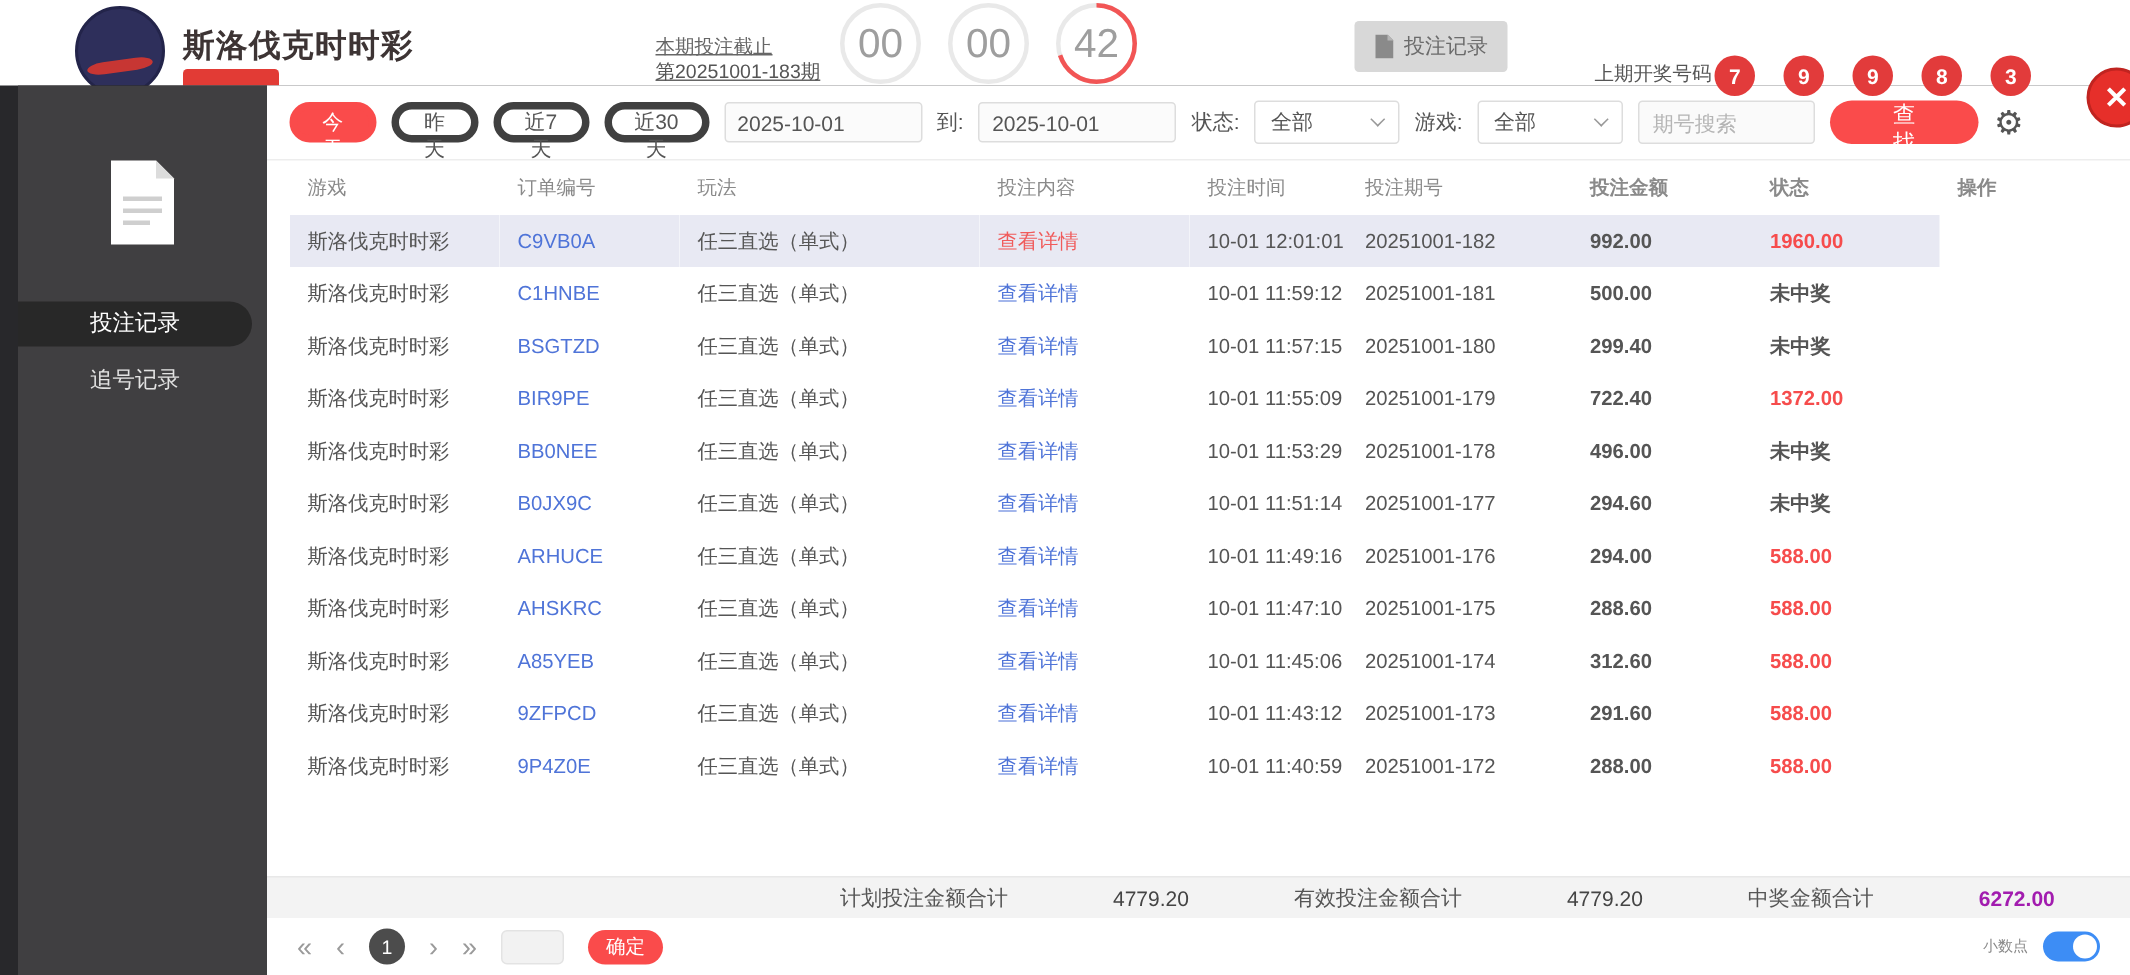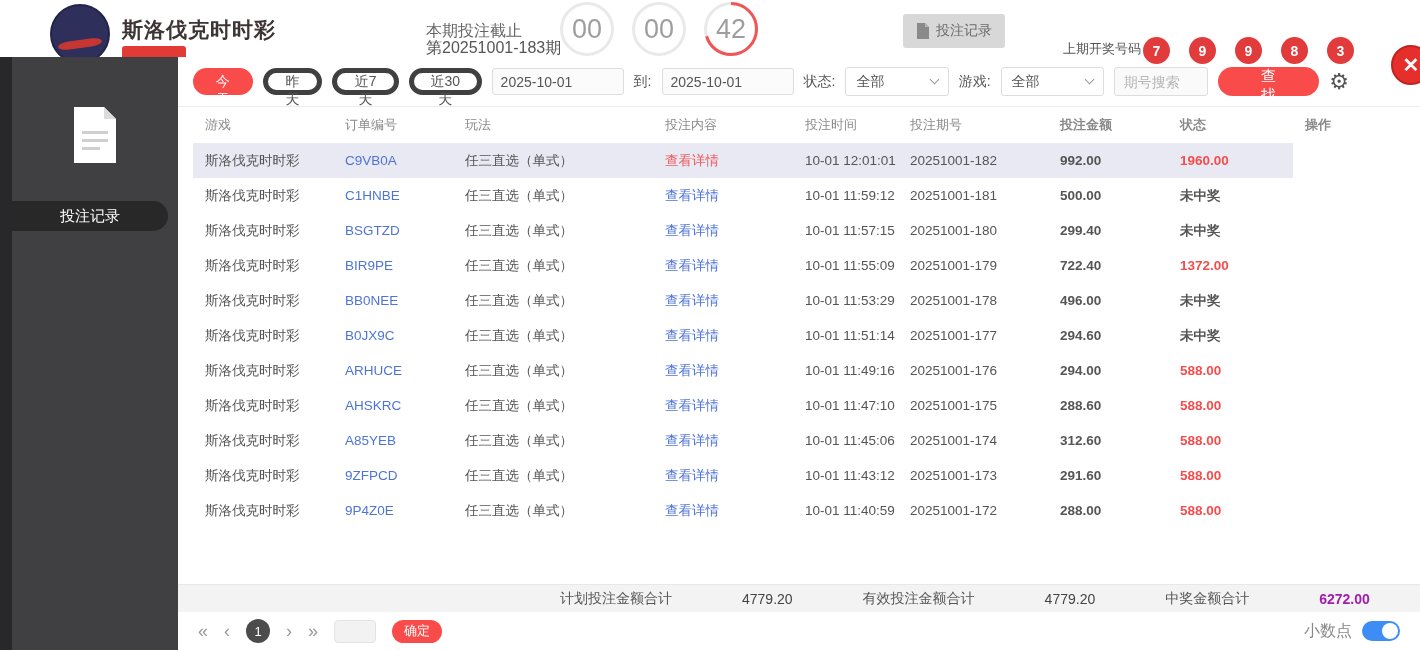--- a/index.html
+++ b/index.html
@@ -9,21 +9,21 @@
   
   .bg-header { position:absolute; top:0; left:0; width:100%; height:57px; background:#fff; z-index:1; }
   .logo { position:absolute; left:50px; top:4px; width:60px; height:60px; border-radius:50%;
           background:#2e2f5b; border:2px solid #23244a; display:flex; align-items:center; justify-content:center; }
   .logo-inner { color:#fff; font-size:9px; font-style:italic; text-align:center; line-height:10px; }
   .logo-ribbon { position:absolute; left:6px; bottom:14px; width:44px; height:8px; background:#d8372f;
                  border-radius:50% / 100%; transform:rotate(-8deg); opacity:.9; }
   .bg-title { position:absolute; left:122px; top:16px; font-size:21px; font-weight:bold; color:#3d3434; letter-spacing:1px; }
   .sub-badge-clip { position:absolute; left:122px; top:46px; height:11px; overflow:hidden; }
   .sub-badge { width:64px; height:20px; background:#e23b35; border-radius:3px; }
-  .deadline { position:absolute; left:426px; top:22px; font-size:16px; color:#666; line-height:17px; }
+  .deadline { position:absolute; left:437px; top:22px; font-size:13px; color:#666; line-height:17px;text-decoration:underline; }
   .deadline .line2 { color:#555; }
   .countdown { position:absolute; left:560px; top:2px; display:flex; gap:18px; }
   .circle-wrap { position:relative; width:54px; height:54px; }
   .circle { width:54px; height:54px; border:3px solid #e9e9e9; border-radius:50%;
             display:flex; align-items:center; justify-content:center; font-size:27px; color:#9e9e9e; }
   .circle-wrap svg.ring { position:absolute; top:0; left:0; }
   .record-btn { position:absolute; left:903px; top:14px; height:34px; background:#d8d8d8; border-radius:3px;
                 display:flex; align-items:center; gap:7px; padding:0 13px; color:#6b6b6b; font-size:14px; border:none; }
   .last-draw-label { position:absolute; left:1016px; top:40px; font-size:13px; color:#555;margin-left:47px; }
   .balls { position:absolute; left:1143px; top:37px; display:flex; gap:19px; z-index:30; }
@@ -49,21 +49,21 @@
   .qbtn { height:27px; padding:0 13px; border-radius:14px; border:5px solid #404040; background:#fff; color:#555;
           font-size:14px; cursor:pointer; }
   .qbtn.active { background:#fa4b4b; border-color:#fa4b4b; color:#fff; }
   .date-input { width:132px; height:27px; border:1px solid #ddd; border-radius:3px; background:#fbfbfb; color:#555;
                 font-size:14px; padding:0 8px; }
   .flabel { font-size:14px; color:#555; white-space:nowrap; }
   .select { width:118px; height:29px; border:1px solid #ddd; border-radius:3px; display:flex; align-items:center;
             justify-content:space-between; padding:0 10px; color:#555; font-size:14px; background:#fff; cursor:pointer; }
   .chev { width:7px; height:7px; border-right:1.5px solid #999; border-bottom:1.5px solid #999;
           transform:rotate(45deg); margin-top:-4px; }
-  .search-input { width:94px; height:29px; border:1px solid #ddd; border-radius:3px; background:#fafafa;
+  .search-input { width:118px; height:29px; border:1px solid #ddd; border-radius:3px; background:#fafafa;
                   font-size:14px; padding:0 9px; color:#3b82f6; }
   .search-input::placeholder { color:#b5b5b5; }
   .find-btn { height:29px; padding:0 38px; border-radius:15px; background:#fa4b4b; color:#fff; font-size:15px;
               border:none; cursor:pointer; }
   .gear { margin-left:auto; margin-right:56px; font-size:22px; color:#555; line-height:1; cursor:pointer; }
 
   
   .table-wrap { flex:1 1 auto; overflow:hidden; padding-left:15px; }
   table { border-collapse:collapse; table-layout:fixed; width:1227px; }
   th { height:36px; font-weight:normal; color:#8a8a8a; font-size:13px; text-align:left; padding:0 12px; white-space:nowrap; }
@@ -83,21 +83,21 @@
   .sum-win { color:#a21caf; font-weight:bold; }
 
   
   .pagination { flex:0 0 38px; display:flex; align-items:center; gap:16px; padding:0 20px; }
   .pg-icon { font-size:18px; color:#9a9a9a; cursor:pointer; line-height:1; }
   .pg-current { width:24px; height:24px; border-radius:50%; background:#4c4c4c; color:#fff; font-size:13px;
                 display:flex; align-items:center; justify-content:center; cursor:pointer; }
   .pg-input { width:42px; height:23px; background:#f2f2f2; border:1px solid #e3e3e3; border-radius:4px; padding:0 6px; font-size:13px; }
   .pg-confirm { height:23px; padding:0 12px; border-radius:12px; background:#fa4b4b; color:#fff; font-size:13px;
                 border:none; cursor:pointer; }
-  .decimal { margin-left:auto; display:flex; align-items:center; gap:10px; color:#888; font-size:16px; }
+  .decimal { margin-left:auto; display:flex; align-items:center; gap:10px; color:#888; font-size:10px; }
   .toggle { width:38px; height:20px; border-radius:10px; background:#3d8df5; position:relative; cursor:pointer; }
   .toggle::after { content:""; position:absolute; right:2px; top:2px; width:16px; height:16px; border-radius:50%; background:#fff; }
 </style>
 </head>
 <body>
 
 <div class="page">
 
   <div class="bg-header">
     <div class="logo">
@@ -148,20 +148,21 @@
 
   <div class="sidebar">
     <svg class="side-icon" width="50" height="60" viewBox="0 0 50 60">
       <path d="M4 2 h30 l12 12 v44 h-42 z" fill="#ffffff"></path>
       <path d="M34 2 l12 12 h-12 z" fill="#dcdcdc"></path>
       <rect x="12" y="26" width="26" height="3" fill="#cfcfcf"></rect>
       <rect x="12" y="34" width="26" height="3" fill="#cfcfcf"></rect>
       <rect x="12" y="42" width="18" height="3" fill="#cfcfcf"></rect>
     </svg>
     <div class="side-item active">投注记录</div>
+    <div class="side-item">追号记录</div>
   </div>
 
   <div class="modal">
 
     <div class="filter-bar">
       <button class="qbtn active">今天</button>
       <button class="qbtn">昨天</button>
       <button class="qbtn">近7天</button>
       <button class="qbtn">近30天</button>
       <input class="date-input" value="2025-10-01" style="">

